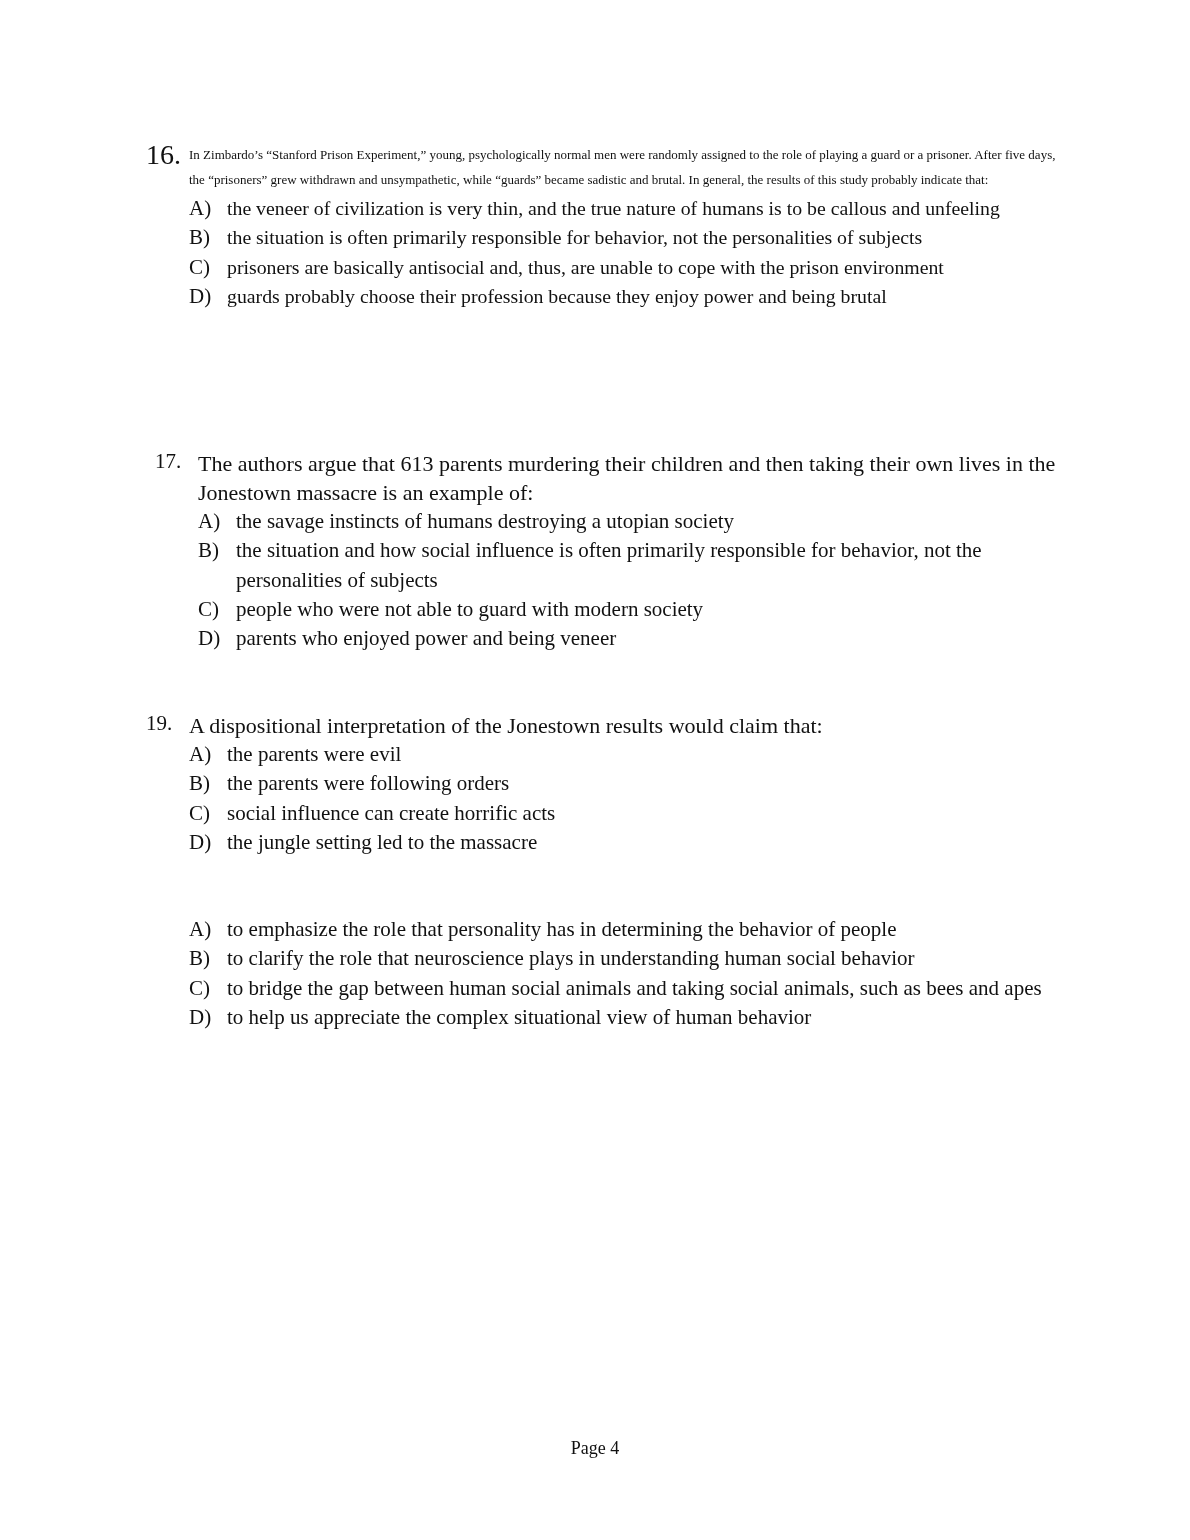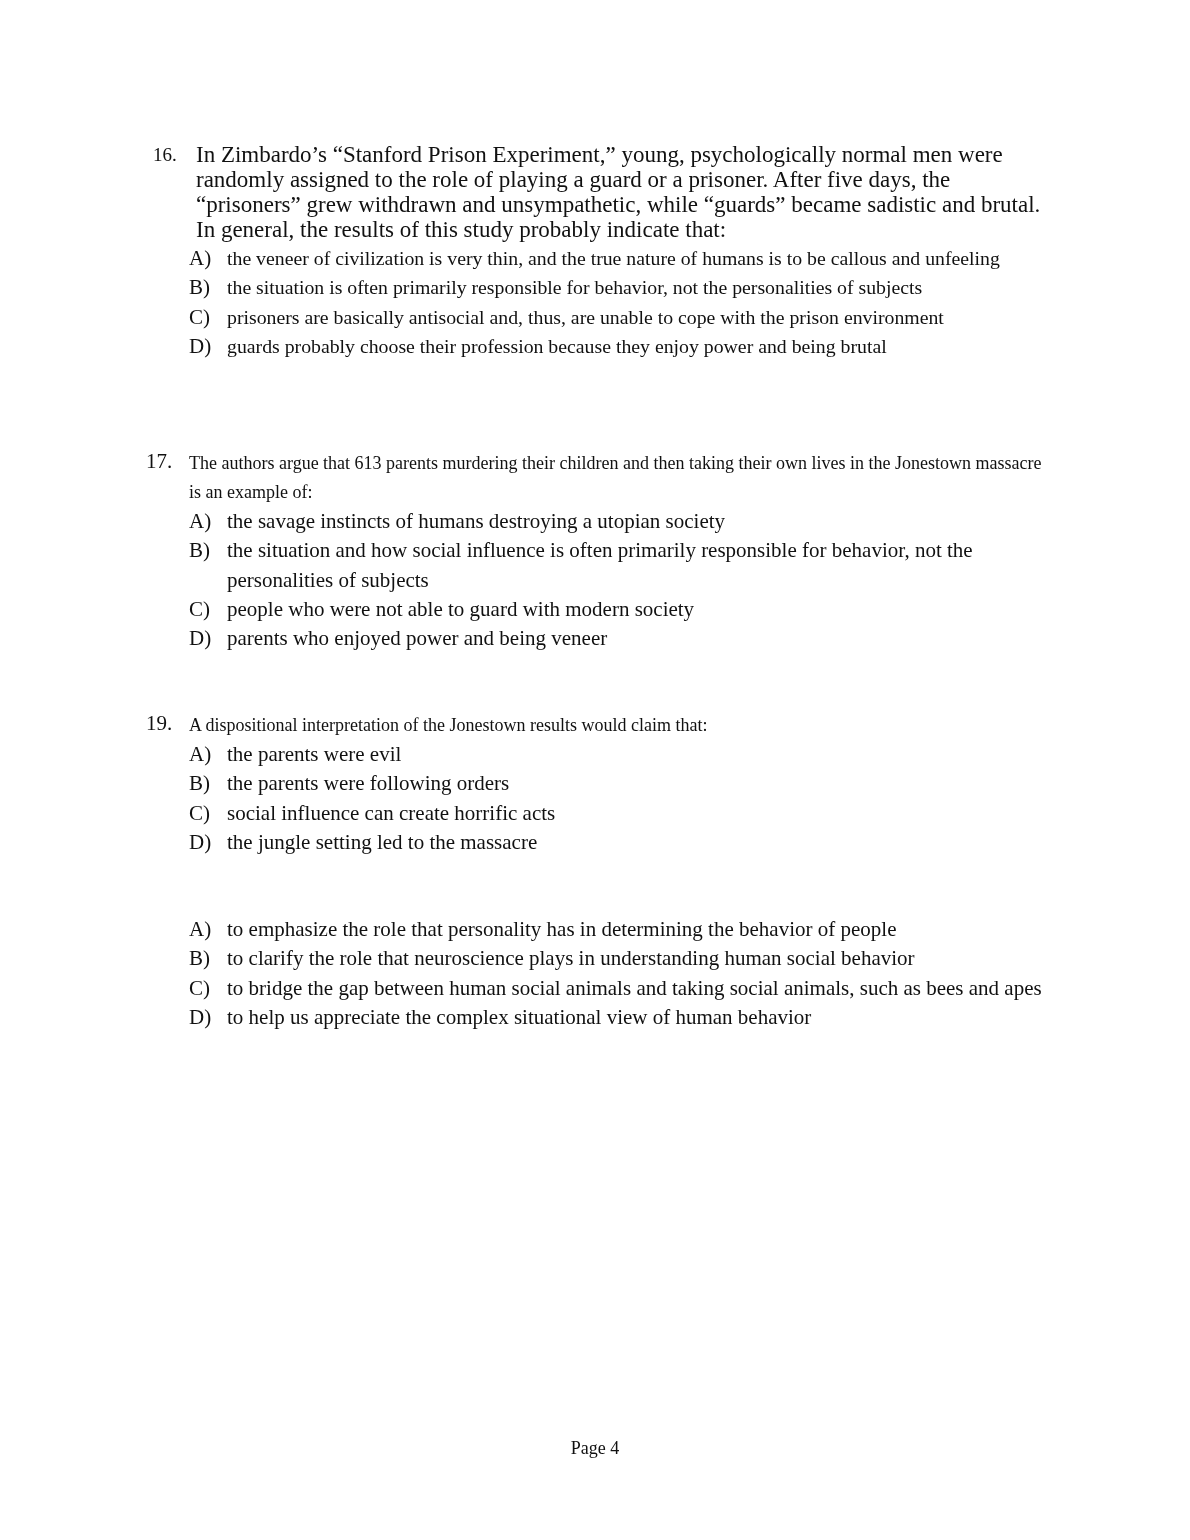--- a/index.html
+++ b/index.html
@@ -3,28 +3,28 @@
   <meta charset="utf-8">
   <style>
     html, body { margin: 0; padding: 0; background: #ffffff; }
     body {
       width: 1190px; height: 1540px; position: relative; overflow: hidden;
       font-family: "Liberation Serif", "DejaVu Serif", serif; color: #111;
     }
     .question { position: absolute; left: 146px; width: 910px; }
     .q-row { display: flex; }
     .q-num { width: 43px; flex: none; font-size: 21px; }
-    .q-text { flex: 1; font-size: 18px; line-height: 29px; }
+    .q-text { flex: 1; font-size: 22px; line-height: 29px; }
     .opts { margin-left: 43px; }
     .opt { display: flex; line-height: 29.3px; font-size: 21px; }
     .opt-letter { width: 38px; flex: none; }
     .opt-text { flex: 1; }
     
-    #q16 .q-text { font-size: 23px; line-height: 25px; }
-    #q16 .q-num { font-size: 19px; line-height: 25px; margin-left: 7px; }
+    #q16 .q-text { font-size: 13px; line-height: 25px; }
+    #q16 .q-num { font-size: 28px; line-height: 25px; }
     #q16 .opt { font-size: 19.8px; line-height: 29.3px; }
     #q16 .opt-letter { font-size: 21px; }
     .footer {
       position: absolute; top: 1438px; left: 0; width: 1190px;
       text-align: center; font-size: 18px;
     }
   </style>
 </head>
 <body>
 
@@ -46,21 +46,21 @@
         <span class="opt-letter">C)</span>
         <span class="opt-text">prisoners are basically antisocial and, thus, are unable to cope with the prison environment</span>
       </div>
     <div class="opt">
         <span class="opt-letter">D)</span>
         <span class="opt-text">guards probably choose their profession because they enjoy power and being brutal</span>
       </div>
   </div>
 </div>
 
-<div class="question" id="q17" style="top:449px;">
+<div class="question" id="q17" style="top:449px;margin-left:9px;">
   <div class="q-row">
     <span class="q-num">17.</span>
     <span class="q-text">The authors argue that 613 parents murdering their children and then taking their own lives in the Jonestown massacre is an example of:</span>
   </div>
   <div class="opts">
     <div class="opt">
         <span class="opt-letter">A)</span>
         <span class="opt-text">the savage instincts of humans destroying a utopian society</span>
       </div>
     <div class="opt">

